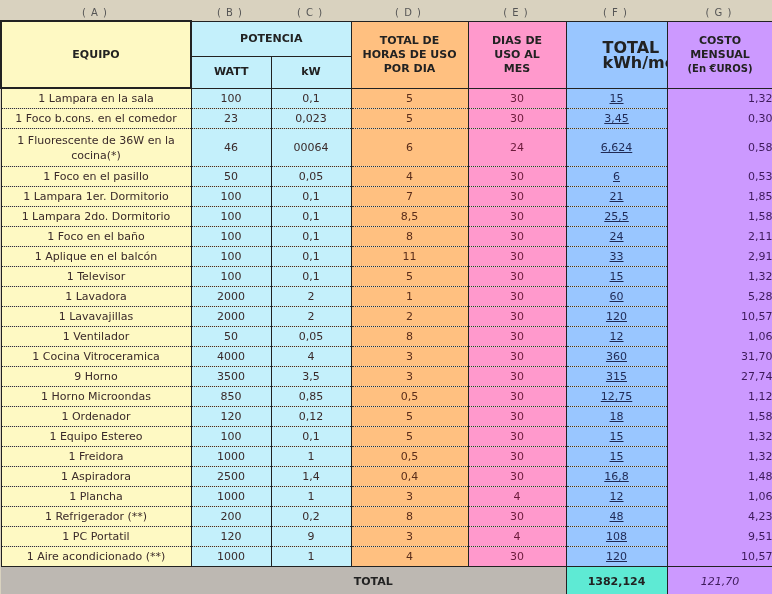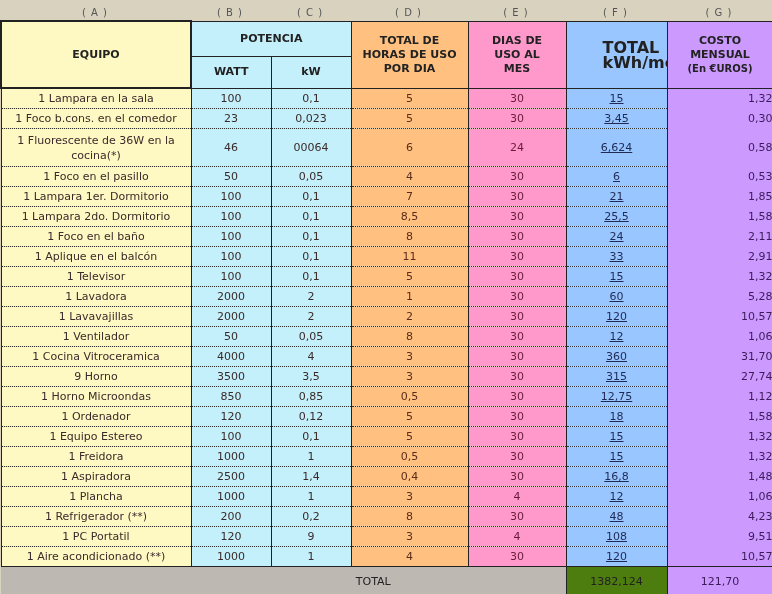--- a/index.html
+++ b/index.html
@@ -17,23 +17,23 @@
   .cF{background:#99c6ff;}
   .cG{background:#cc99ff;}
   .hdr th{border:1px solid #222;}
   tbody td{border-left:1px solid #222;border-right:1px solid #222;border-bottom:1px dotted #333;height:19px;font-size:11px;}
   tbody td.cG{border-bottom:none;}
   td.wrap{white-space:normal;line-height:15px;}
   tbody td.cD{color:#5a2d1a;}
   tbody td.cE{color:#6a1a3a;}
   tbody td.cF{color:#1f2a55;text-decoration:underline;}
   tbody td.cG{color:#3d1a5a;text-align:right;}
-  tfoot td{background:#bdb8b2;border-top:1px solid #222;height:28px;font-weight:normal;color:#222;}
-  tfoot td.cF{background:#4d7c0f;border:1px solid #222;}
-  tfoot td.cG{background:#cc99ff;border:1px solid #222;font-weight:normal;color:#3d1a5a;}
+  tfoot td{background:#bdb8b2;border-top:1px solid #222;height:28px;font-weight:bold;color:#222;}
+  tfoot td.cF{background:#5eead4;border:1px solid #222;}
+  tfoot td.cG{background:#cc99ff;border:1px solid #222;font-weight:normal;color:#3d1a5a;font-style:italic;}
 </style>
 </head>
 <body>
 
 <div class="sheet">
   <div class="colhdr">
     <div style="width:190px">( A )</div>
     <div style="width:80px">( B )</div>
     <div style="width:80px">( C )</div>
     <div style="width:117px">( D )</div>

